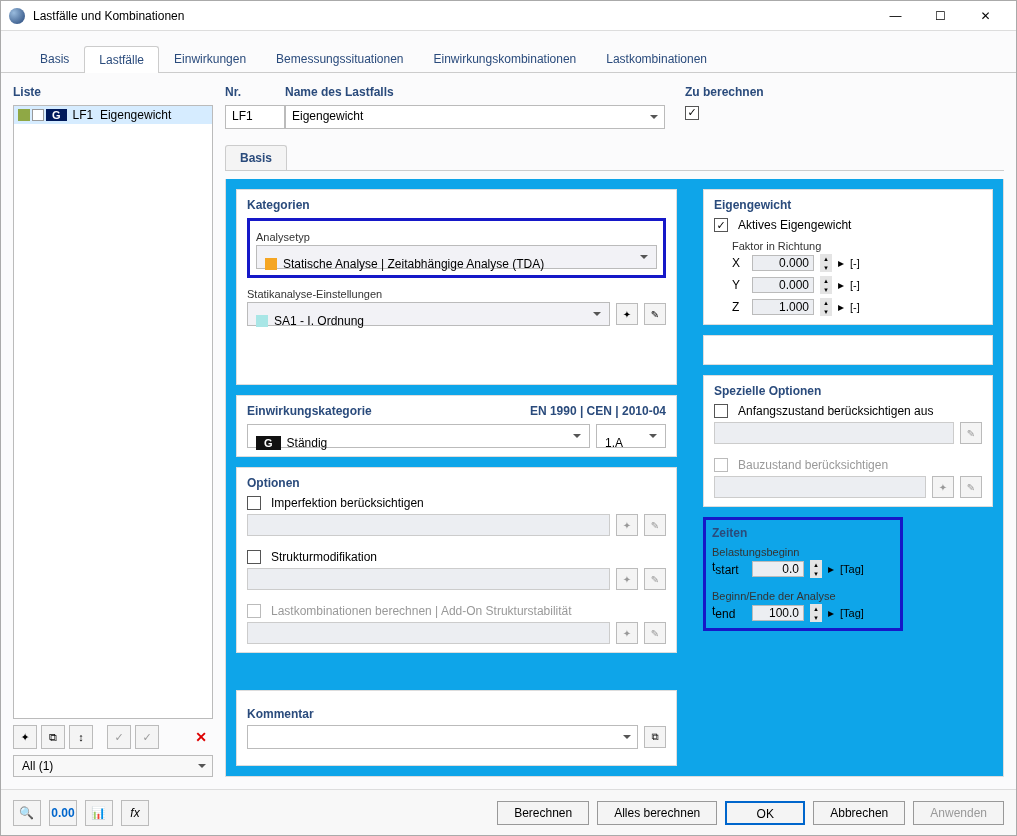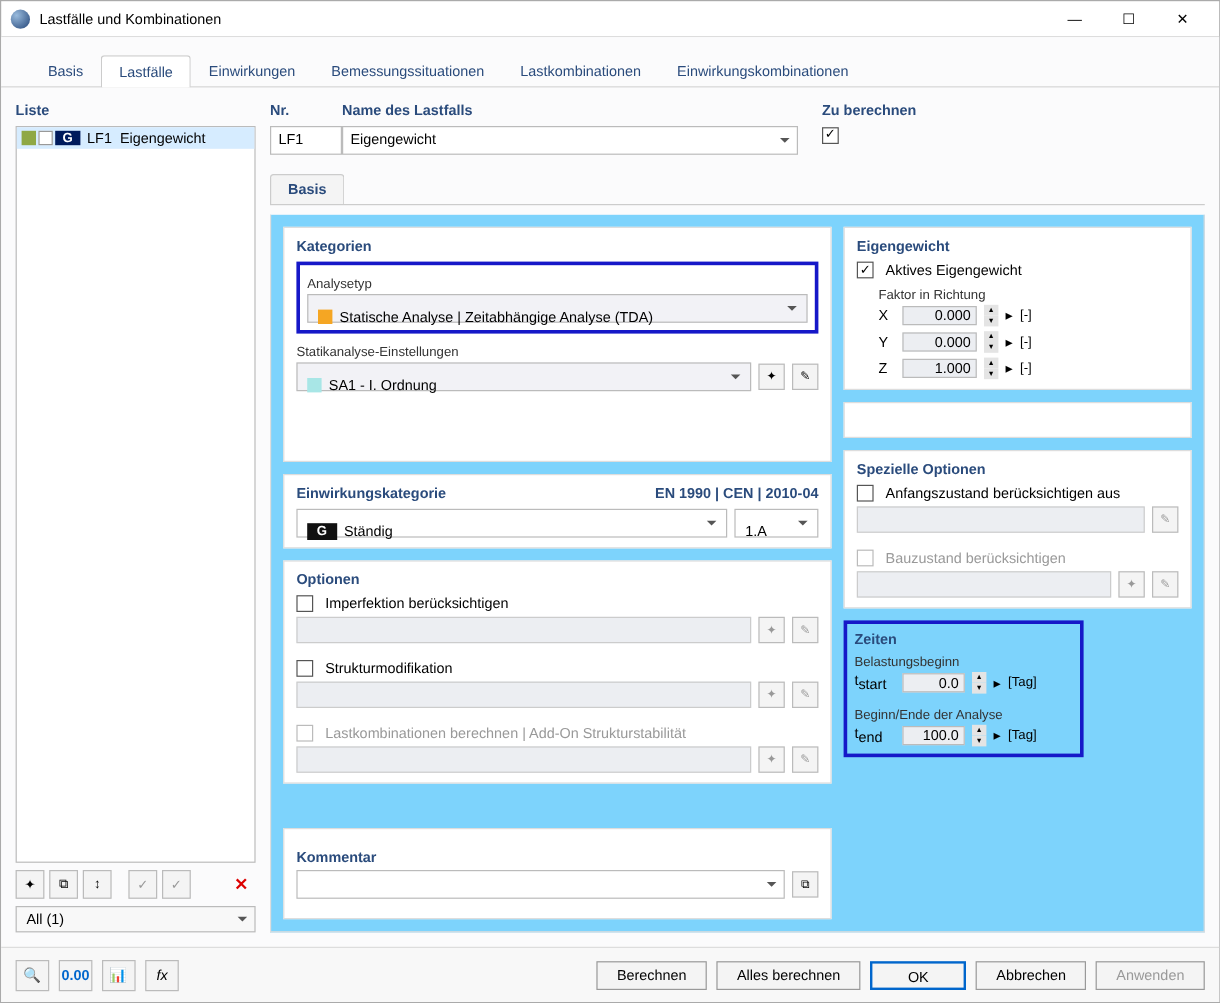--- a/index.html
+++ b/index.html
@@ -30,21 +30,21 @@
 .toprow { display: flex; }
 .fieldgroup { }
 .fieldgroup .grouplabel { color: #2a4b7c; font-weight: 600; }
 .input { border: 1px solid #bbb; background: #fff; padding: 3px 6px; height: 24px; }
 .combo2 { border: 1px solid #bbb; background: #fff; padding: 3px 6px; height: 24px; position: relative; }
 .combo2::after { content: ""; position: absolute; right: 6px; top: 50%; width: 0; height: 0; border: 4px solid transparent; border-top-color: #555; transform: translateY(-2px); }
 .chk { width: 14px; height: 14px; border: 1px solid #555; display: inline-flex; align-items: center; justify-content: center; margin-right: 4px; vertical-align: middle; background: #fff; }
 .chk.checked::after { content: "✓"; font-size: 11px; line-height: 1; }
 .subtabs { display: flex; border-bottom: 1px solid #ccc; margin-top: 8px; }
 .subtab { padding: 5px 14px; border: 1px solid #ccc; border-bottom: none; background: #f4f4f4; border-radius: 3px 3px 0 0; color: #2a4b7c; font-weight: 600; }
-.mainarea { flex: 1; border: 1px solid #ddd; border-top: none; padding: 10px; display: flex; gap: 10px; background: #7dd3fc; }
+.mainarea { flex: 1; border: 1px solid #ddd; border-top: none; padding: 10px; display: flex; gap: 26px; background: #0ea5e9; }
 .col { flex: 1; display: flex; flex-direction: column; gap: 10px; }
 .colr { width: 290px; display: flex; flex-direction: column; gap: 10px; }
 .panel { border: 1px solid #ddd; padding: 8px 10px; background: #fff; }
 .panel .hdr { color: #2a4b7c; font-weight: 600; margin-bottom: 6px; display: flex; justify-content: space-between; }
 .highlight { border: 3px solid #1618c8; padding: 6px; }
 .dropdown { border: 1px solid #bbb; background: #f2f2f6; padding: 18px 24px 4px 8px; position: relative; display: flex; align-items: center; gap: 6px; height: 24px; }
 .dropdown::after { content: ""; position: absolute; right: 8px; top: 50%; width: 0; height: 0; border: 4px solid transparent; border-top-color: #555; transform: translateY(-2px); }
 .orange { width: 12px; height: 12px; background: #f5a623; }
 .cyan { width: 12px; height: 12px; background: #a8e6e6; }
 .row { display: flex; align-items: center; gap: 6px; }
@@ -79,22 +79,22 @@
       <div class="winbtn">☐</div>
       <div class="winbtn">✕</div>
     </div>
   </div>
 
   <div class="tabs">
     <div class="tab">Basis</div>
     <div class="tab active">Lastfälle</div>
     <div class="tab">Einwirkungen</div>
     <div class="tab">Bemessungssituationen</div>
+    <div class="tab">Einwirkungskombinationen</div>
     <div class="tab">Lastkombinationen</div>
-    <div class="tab">Einwirkungskombinationen</div>
   </div>
 
   <div class="content">
     <div class="leftpanel">
       <div class="grouplabel">Liste</div>
       <div class="listbox">
         <div class="listrow">
           <span class="sw sw1"></span>
           <span class="sw sw2"></span>
           <span class="badge">G</span>

